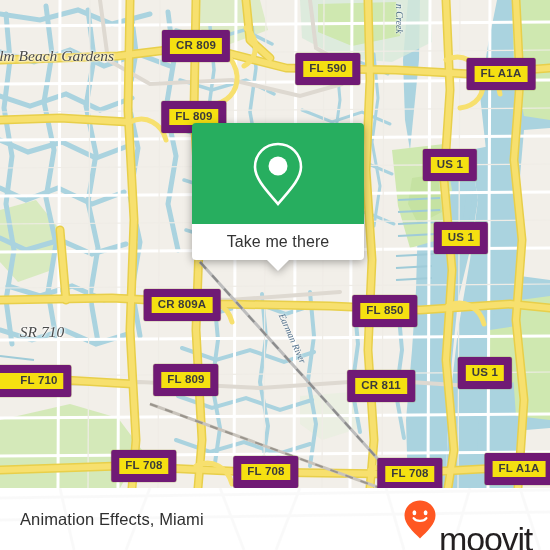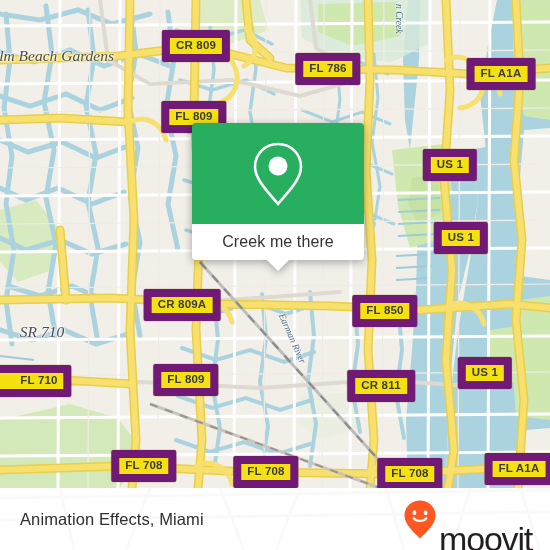--- a/index.html
+++ b/index.html
@@ -375,21 +375,21 @@
       </g>
     </svg>
 
     <div class="place-label big" style="left:48px; top:56px;">Palm Beach Gardens</div>
     <div class="place-label big" style="left:42px; top:304px;margin-top:28px;">SR 710</div>
 
     <div class="water-label" style="left:404px; top:4px; transform:rotate(90deg); transform-origin:left top;">n Creek</div>
     <div class="water-label" style="left:286px; top:312px; transform:rotate(66deg); transform-origin:left top;">Earman River</div>
 
     <div class="shield" style="left:196px; top:46px;">CR 809</div>
-    <div class="shield" style="left:328px; top:69px;">FL 786</div>
+    <div class="shield" style="left:328px; top:69px;">FL 590</div>
     <div class="shield" style="left:501px; top:74px;">FL A1A</div>
     <div class="shield" style="left:194px; top:117px;">FL 809</div>
     <div class="shield" style="left:450px; top:165px;">US 1</div>
     <div class="shield" style="left:461px; top:238px;">US 1</div>
     <div class="shield" style="left:182px; top:305px;">CR 809A</div>
     <div class="shield" style="left:385px; top:311px;">FL 850</div>
     <div class="shield" style="left:30px;  top:381px;padding-left:24px;">FL 710</div>
     <div class="shield" style="left:186px; top:380px;">FL 809</div>
     <div class="shield" style="left:381px; top:386px;">CR 811</div>
     <div class="shield" style="left:485px; top:373px;">US 1</div>
@@ -400,21 +400,21 @@
 
     <div id="popup">
       <div id="popup-head">
         <svg id="popup-pin" width="56" height="68" viewBox="0 0 56 68">
           <path d="M28 4 C 15 4, 5 14, 5 27 C 5 40, 20 54, 28 64
                    C 36 54, 51 40, 51 27 C 51 14, 41 4, 28 4 Z" fill="none" stroke="#ffffff" stroke-width="2.6"></path>
           <circle cx="28" cy="26" r="9.5" fill="#ffffff"></circle>
         </svg>
       </div>
       <div id="popup-foot">
-        <button id="popup-action">Creek me there</button>
+        <button id="popup-action">Take me there</button>
         <div id="popup-tail"></div>
       </div>
     </div>
 
   </div>
 
   <div id="footer">
     <svg id="footer-watermark" viewBox="0 0 550 550" preserveAspectRatio="none">
       <g stroke="#b9b9b9" stroke-width="3" fill="none">
         <path d="M0 498 L550 490"></path>

